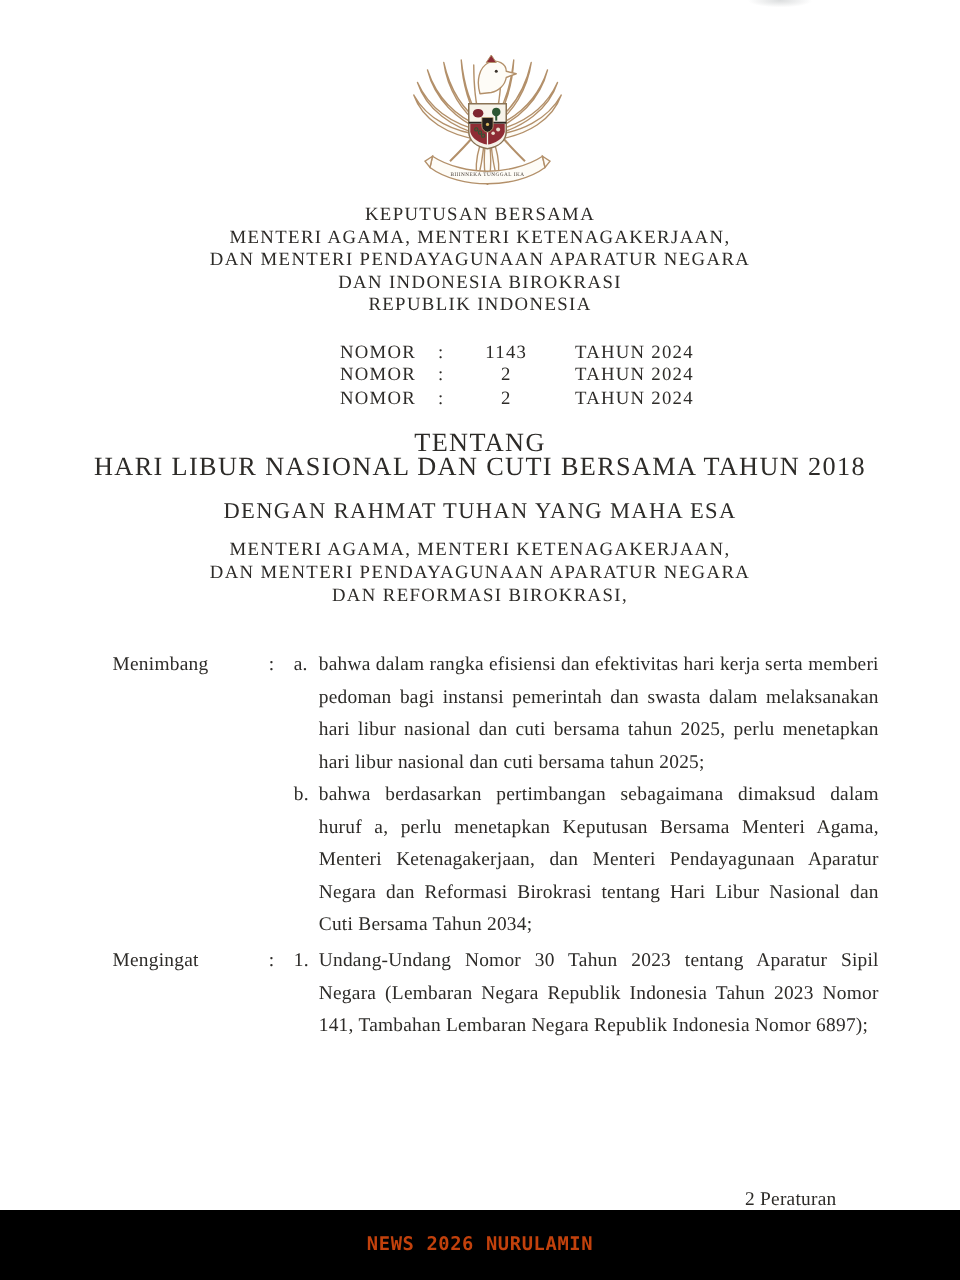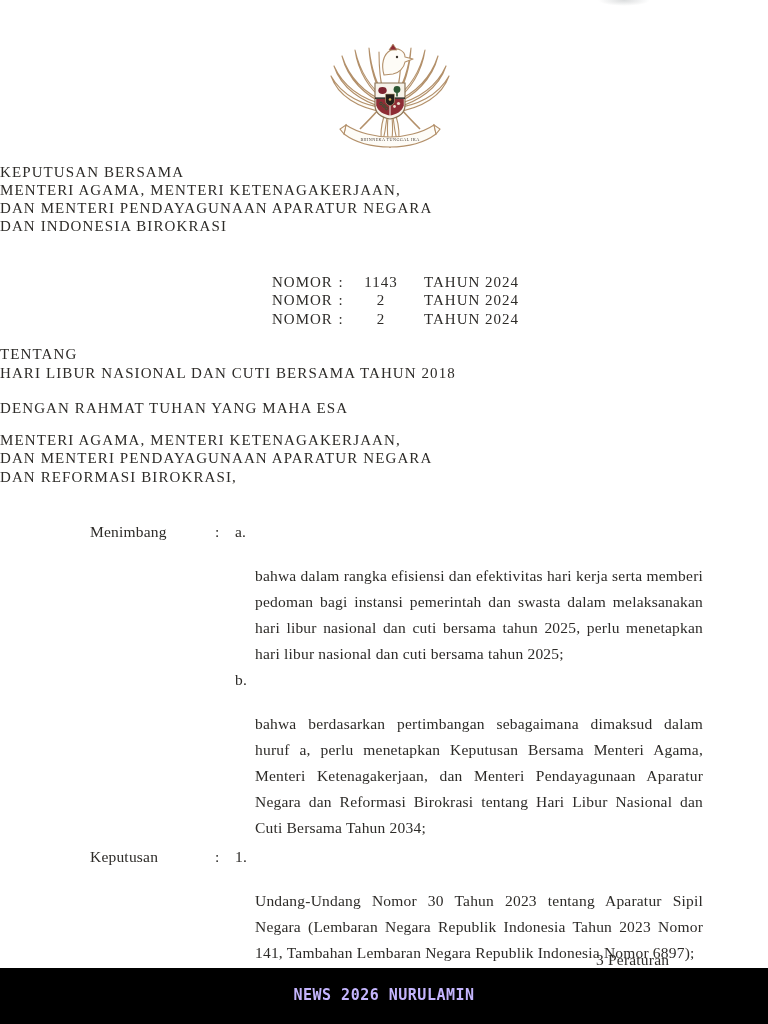--- a/index.html
+++ b/index.html
@@ -22,36 +22,38 @@
     opacity: 0.65;
   }
   .emblem {
     position: absolute;
     top: 44px; left: 328px;
     width: 124px; height: 104px;
   }
   .centered-block {
     position: absolute;
     left: 0; width: 100%;
+    text-align: center;
   }
   .title-block { top: 163px; font-size: 15px; line-height: 18px; letter-spacing: 1.1px; }
-  .tentang-block { top: 345px; font-size: 15px; line-height: 19px; letter-spacing: 1.1px; }
-  .invocation-block { top: 399px; font-size: 15px; line-height: 18px; letter-spacing: 1.1px; }
+  .tentang-block { top: 345px; font-size: 21px; line-height: 19px; letter-spacing: 1.1px; }
+  .invocation-block { top: 399px; font-size: 18px; line-height: 18px; letter-spacing: 1.1px; }
   .issuers-block { top: 431px; font-size: 15px; line-height: 18.3px; letter-spacing: 1.1px; }
 
   .nomor-block {
     position: absolute;
     left: 272px; top: 273px;
     font-size: 15px;
     letter-spacing: 1px;
   }
   .nomor-row {
     display: grid;
     grid-template-columns: 62px 14px 66px auto;
     line-height: 18.3px;
+    gap: 12px;
   }
   .nomor-label { text-align: left; }
   .nomor-colon { text-align: center; }
   .nomor-value { text-align: center; }
   .nomor-year  { text-align: right; padding-left: 10px; }
 
   .body-text {
     position: absolute;
     left: 90px; top: 519px;
     width: 613px;
@@ -67,21 +69,20 @@
   .clause + .clause { margin-top: 3px; }
   .clause-items { }
   .clause-item {
     display: grid;
     grid-template-columns: 20px 1fr;
     align-items: start;
   }
   .clause-item p {
     text-align: justify;
     hyphens: none;
-    margin-top: 44px;
   }
   .mengingat-block { margin-top: 22px; }
 
   .bottom-fragment {
     position: absolute;
     left: 596px; top: 951px;
     font-size: 15.5px;
     letter-spacing: 0.2px;
   }
 
@@ -94,21 +95,21 @@
     justify-content: center;
     align-items: flex-start;
     z-index: 5;
   }
   .watermark-text {
     margin-top: 18px;
     font-family: "DejaVu Sans Mono", monospace;
     font-weight: bold;
     font-size: 15px;
     letter-spacing: 0.5px;
-    color: #c4b5fd;
+    color: #c2410c;
     text-align: right;
   }
 </style>
 </head>
 <body>
 
 <div class="screen">
 
   <div class="scan-smudge"></div>
 
@@ -166,20 +167,21 @@
         <circle cx="62" cy="55.5" r="1.3" fill="#d9b45c"></circle>
       </g>
     </svg>
   </div>
 
   <div class="centered-block title-block">
     <div>KEPUTUSAN BERSAMA</div>
     <div>MENTERI AGAMA, MENTERI KETENAGAKERJAAN,</div>
     <div>DAN MENTERI PENDAYAGUNAAN APARATUR NEGARA</div>
     <div>DAN INDONESIA BIROKRASI</div>
+    <div>REPUBLIK INDONESIA</div>
   </div>
 
   <div class="nomor-block">
     <div class="nomor-row">
       <span class="nomor-label">NOMOR</span>
       <span class="nomor-colon">:</span>
       <span class="nomor-value">1143</span>
       <span class="nomor-year">TAHUN 2024</span>
     </div>
     <div class="nomor-row">
@@ -220,31 +222,31 @@
           <p>bahwa dalam rangka efisiensi dan efektivitas hari kerja serta memberi pedoman bagi instansi pemerintah dan swasta dalam melaksanakan hari libur nasional dan cuti bersama tahun 2025, perlu menetapkan hari libur nasional dan cuti bersama tahun 2025;</p>
         </div>
         <div class="clause-item">
           <span class="marker">b.</span>
           <p>bahwa berdasarkan pertimbangan sebagaimana dimaksud dalam huruf a, perlu menetapkan Keputusan Bersama Menteri Agama, Menteri Ketenagakerjaan, dan Menteri Pendayagunaan Aparatur Negara dan Reformasi Birokrasi tentang Hari Libur Nasional dan Cuti Bersama Tahun 2034;</p>
         </div>
       </div>
     </div>
 
     <div class="clause mengingat-block">
-      <div class="clause-label">Keputusan</div>
+      <div class="clause-label">Mengingat</div>
       <div class="clause-colon">:</div>
       <div class="clause-items">
         <div class="clause-item">
           <span class="marker">1.</span>
           <p>Undang-Undang Nomor 30 Tahun 2023 tentang Aparatur Sipil Negara (Lembaran Negara Republik Indonesia Tahun 2023 Nomor 141, Tambahan Lembaran Negara Republik Indonesia Nomor 6897);</p>
         </div>
       </div>
     </div>
 
   </div>
 
-  <div class="bottom-fragment">3 Peraturan</div>
+  <div class="bottom-fragment">2 Peraturan</div>
 
   <div class="watermark-bar">
     <span class="watermark-text">NEWS 2026 NURULAMIN</span>
   </div>
 
 </div>
 
 </body></html>

